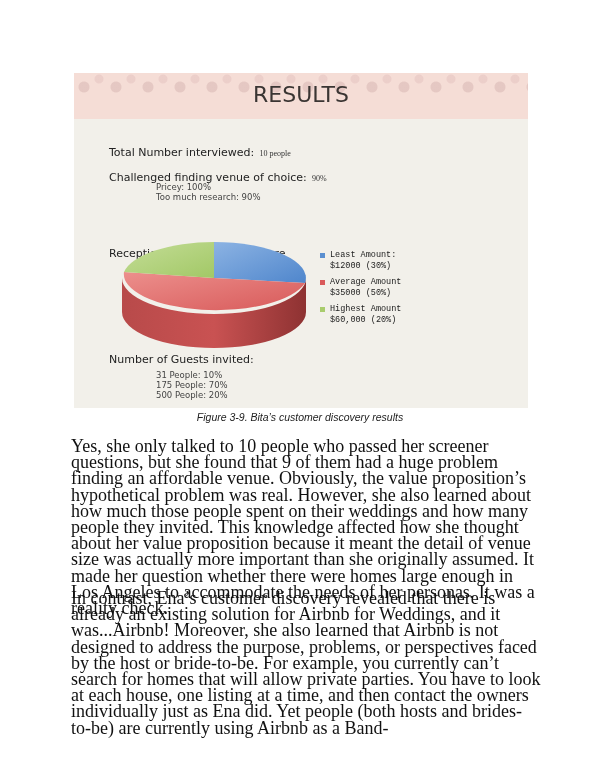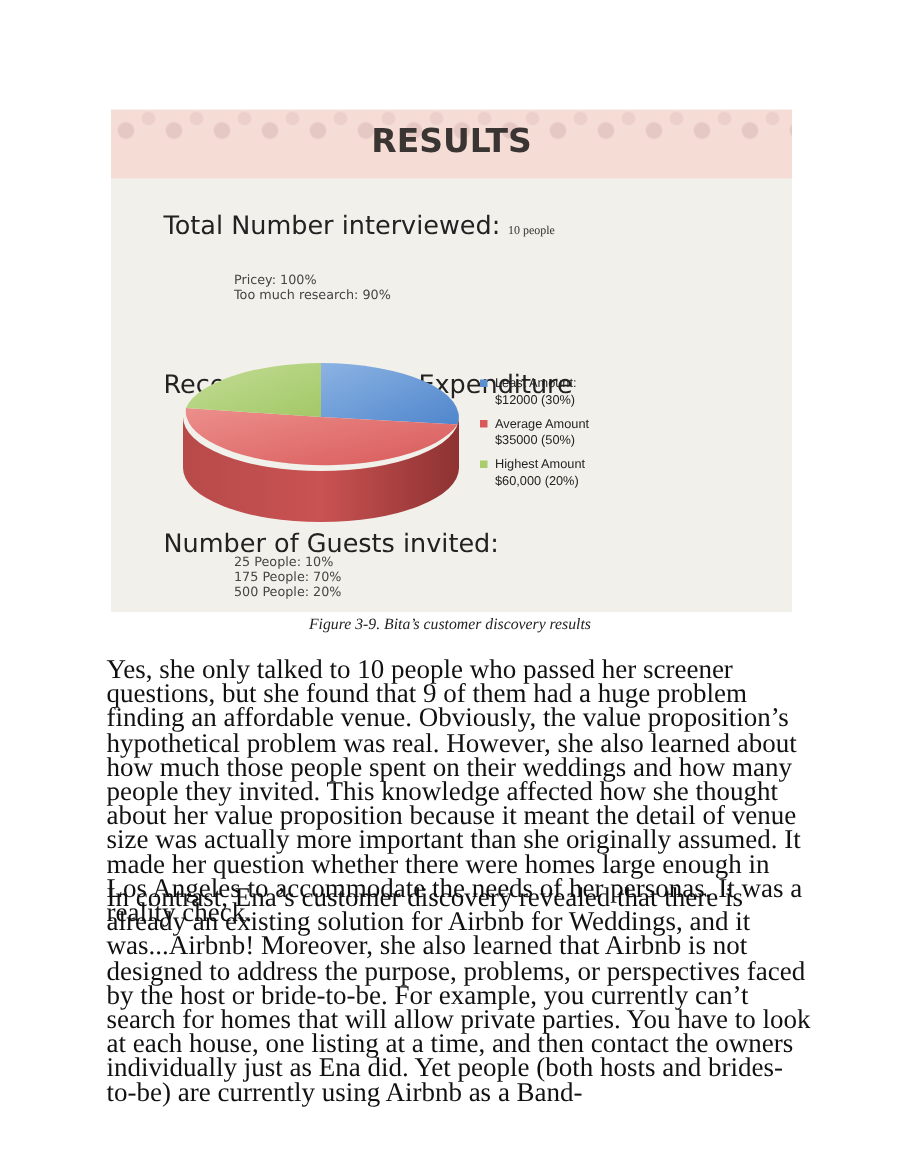--- a/index.html
+++ b/index.html
@@ -3,46 +3,50 @@
 <meta charset="utf-8">
 <style>
   html, body { margin: 0; padding: 0; background: #ffffff; }
   body { width: 600px; height: 776px; position: relative; overflow: hidden; font-family: "DejaVu Serif", serif; }
   .slide { position: absolute; left: 74px; top: 73px; width: 454px; height: 335px; background: #f2f0ea; overflow: hidden; }
   .slide-header { position: absolute; left: 0; top: 0; width: 100%; height: 46px; background: #f5ddd6; }
   .slide-header .pattern { position: absolute; left: 0; top: 0; width: 100%; height: 22px;
      background-image: radial-gradient(circle at 10px 14px, rgba(200,160,160,0.35) 5px, transparent 6px),
                        radial-gradient(circle at 25px 6px, rgba(220,180,180,0.35) 4px, transparent 5px);
      background-size: 32px 22px; }
-  .slide-title { position: absolute; left: 0; width: 100%; top: 9px; text-align: center; font-family: "DejaVu Sans", sans-serif; font-size: 22px; color: #3a3533; letter-spacing: 0; font-weight: bold; }
+  .slide-title { position: absolute; left: 0; width: 100%; top: 9px; text-align: center; font-family: "DejaVu Sans", sans-serif; font-size: 22px; color: #3a3533; letter-spacing: 0; }
   .s-line { position: absolute; font-family: "DejaVu Sans", sans-serif; color: #222; white-space: nowrap; }
-  .s-big { font-size: 17px; }
+  .s-big { font-size: 11px; }
   .s-small { font-size: 8px; color: #333; font-family: Liberation Serif, serif; }
   .s-sub { font-size: 8.5px; color: #444; line-height: 10px; }
-  .legend { position: absolute; left: 246px; top: 177px; font-family: Liberation Sans, sans-serif; font-size: 8.5px; color: #222; line-height: 10.5px; }
+  .legend { position: absolute; left: 246px; top: 177px; font-family: Liberation Mono, monospace; font-size: 8.5px; color: #222; line-height: 10.5px; }
   .legend-item { position: relative; margin-bottom: 6px; padding-left: 10px; }
   .swatch { position: absolute; left: 0; top: 3px; width: 5px; height: 5px; }
   .pie { position: absolute; left: 40px; top: 159px; }
-  .caption { position: absolute; left: 0; width: 600px; top: 411px; text-align: center; font-family: Liberation Serif, serif; font-style: italic; font-size: 10.5px; color: #222; }
+  .caption { position: absolute; left: 0; width: 600px; top: 411px; text-align: center; font-family: Liberation Sans, sans-serif; font-style: italic; font-size: 10.5px; color: #222; }
   .para { position: absolute; left: 71px; width: 470px; font-family: "Liberation Serif", serif; font-size: 18px; line-height: 16.2px; color: #111; margin: 0; }
 </style>
 </head>
 <body>
 
 <div class="slide">
   <div class="slide-header">
     <div class="pattern"></div>
     <div class="slide-title">RESULTS</div>
   </div>
 
   <div class="s-line" style="left:35px; top:68px;">
     <span class="s-big">Total Number interviewed:</span>
     <span class="s-small">10 people</span>
   </div>
 
+  <div class="s-line" style="left:35px; top:93px;">
+    <span class="s-big">Challenged finding venue of choice:</span>
+    <span class="s-small">90%</span>
+  </div>
   <div class="s-line s-sub" style="left:82px; top:109px;">
     <div>Pricey: 100%</div>
     <div>Too much research: 90%</div>
   </div>
 
   <div class="s-line s-big" style="left:35px; top:138px;margin-top:36px;">Reception/Wedding Expenditure</div>
 
   <svg class="pie" width="200" height="120" viewBox="0 0 200 120">
     <defs>
       <linearGradient id="redSide" x1="0" x2="1" y1="0" y2="0">
@@ -84,21 +88,21 @@
     </div>
     <div class="legend-item">
       <span class="swatch" style="background:#a9cc6d;"></span>
       <div>Highest Amount</div>
       <div>$60,000 (20%)</div>
     </div>
   </div>
 
   <div class="s-line s-big" style="left:35px; top:280px;text-align:right;">Number of Guests invited:</div>
   <div class="s-line s-sub" style="left:82px; top:297px;">
-    <div>25 People: 10%</div>
+    <div>31 People: 10%</div>
     <div>175 People: 70%</div>
     <div>500 People: 20%</div>
   </div>
 </div>
 
 <div class="caption">Figure 3-9. Bita’s customer discovery results</div>
 
 <p class="para" style="top:438px;">Yes, she only talked to 10 people who passed her screener questions, but she found that 9 of them had a huge problem finding an affordable venue. Obviously, the value proposition’s hypothetical problem was real. However, she also learned about how much those people spent on their weddings and how many people they invited. This knowledge affected how she thought about her value proposition because it meant the detail of venue size was actually more important than she originally assumed. It made her question whether there were homes large enough in Los Angeles to accommodate the needs of her personas. It was a reality check.</p>
 <p class="para" style="top:590px;">In contrast, Ena’s customer discovery revealed that there is already an existing solution for Airbnb for Weddings, and it was...Airbnb! Moreover, she also learned that Airbnb is not designed to address the purpose, problems, or perspectives faced by the host or bride-to-be. For example, you currently can’t search for homes that will allow private parties. You have to look at each house, one listing at a time, and then contact the owners individually just as Ena did. Yet people (both hosts and brides-to-be) are currently using Airbnb as a Band-</p>
 

